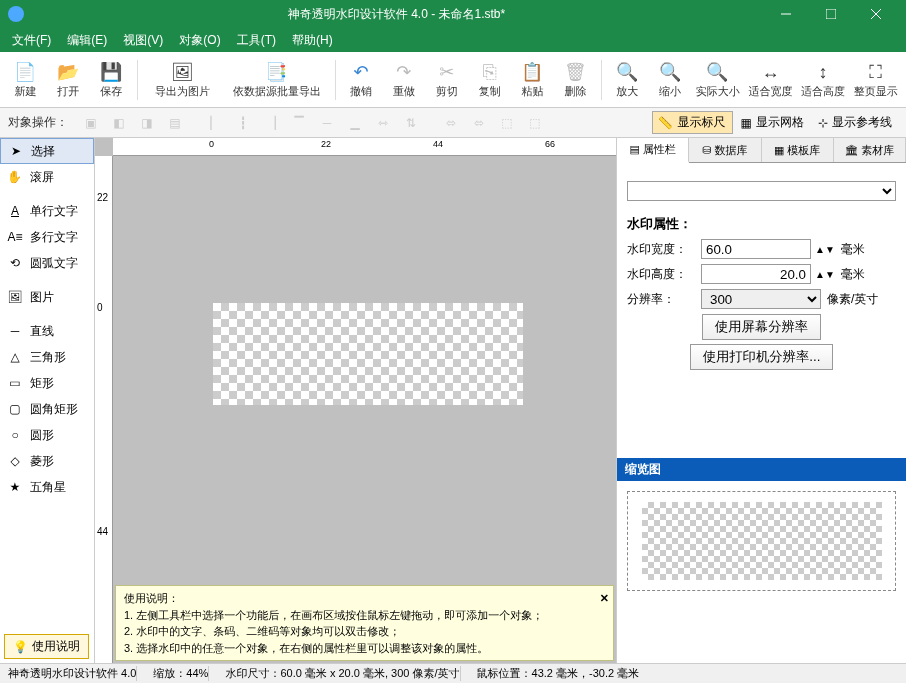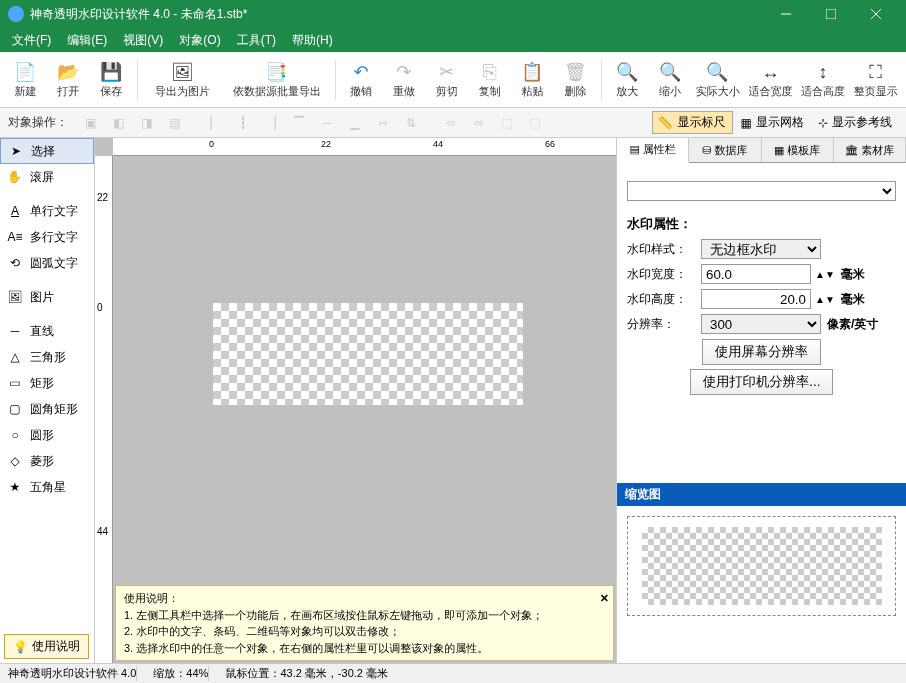--- a/index.html
+++ b/index.html
@@ -1,18 +1,18 @@
 <!DOCTYPE html>
 <html><head>
 <meta charset="utf-8">
 <style>
 * { margin: 0; padding: 0; box-sizing: border-box; }
 body { font-family: "Microsoft YaHei", sans-serif; font-size: 12px; background: #fff; width: 906px; height: 683px; overflow: hidden; }
 
-.titlebar { background: #1e8a4a; color: #fff; height: 28px; display: flex; align-items: center; padding: 0 8px; }
+.titlebar { background: #1e8a4a; color: #fff; height: 28px; display: flex; align-items: center; padding: 0 8px; text-align: center; }
 .titlebar .icon-app { width: 16px; height: 16px; background: #4da8ff; border-radius: 50%; margin-right: 6px; }
 .titlebar .title { flex: 1; }
 .titlebar .winbtn { width: 45px; height: 28px; display: flex; align-items: center; justify-content: center; cursor: pointer; }
 
 .menubar { background: #1e8a4a; color: #fff; height: 24px; display: flex; align-items: center; padding: 0 4px; }
 .menubar .menu-item { padding: 2px 8px; cursor: pointer; }
 
 .toolbar-main { background: #fff; height: 56px; display: flex; align-items: center; padding: 2px 4px; border-bottom: 1px solid #ccc; }
 .tbtn { display: flex; flex-direction: column; align-items: center; justify-content: center; width: 44px; height: 50px; cursor: pointer; font-size: 11px; color: #333; }
 .tbtn .ico { width: 24px; height: 24px; display: flex; align-items: center; justify-content: center; font-size: 18px; }
@@ -50,21 +50,21 @@
 .props-panel { width: 290px; background: #fff; border-left: 1px solid #ccc; display: flex; flex-direction: column; }
 .props-tabs { display: flex; border-bottom: 1px solid #999; }
 .prop-tab { flex: 1; padding: 4px 2px; text-align: center; cursor: pointer; background: #eee; border-right: 1px solid #ccc; display: flex; align-items: center; justify-content: center; gap: 3px; font-size: 11px; }
 .prop-tab.active { background: #fff; border-bottom: 2px solid #fff; margin-bottom: -1px; }
 .props-body { padding: 18px 10px; }
 .dropdown-full { width: 100%; height: 20px; border: 1px solid #999; background: #fff; margin-bottom: 8px; }
 .section-title { font-weight: bold; margin: 6px 0; font-size: 13px; }
 .prop-row { display: flex; align-items: center; margin: 5px 0; gap: 4px; }
 .prop-row label { width: 70px; }
 .prop-row input, .prop-row select { border: 1px solid #999; height: 20px; padding: 0 4px; }
-.prop-row .unit { margin-left: 2px; font-weight: bold; }
+.prop-row .unit { margin-left: 2px; }
 .btn { border: 1px solid #999; background: linear-gradient(#fff,#eee); padding: 3px 12px; cursor: pointer; }
 .btn-row { display: flex; justify-content: center; margin: 4px 0; }
 
 .section-bar { background: #0a5cb8; color: #fff; font-weight: bold; padding: 3px 8px; margin-top: 26px; }
 .thumb-area { border: 1px dashed #888; margin: 10px; height: 100px; display: flex; align-items: center; justify-content: center; }
 .thumb-inner { width: 240px; height: 78px;
   background-image: linear-gradient(45deg,#ccc 25%,transparent 25%),linear-gradient(-45deg,#ccc 25%,transparent 25%),linear-gradient(45deg,transparent 75%,#ccc 75%),linear-gradient(-45deg,transparent 75%,#ccc 75%);
   background-size: 12px 12px; background-position: 0 0,0 6px,6px -6px,-6px 0; background-color: #fff; }
 
 .statusbar { height: 20px; background: #f0f0f0; border-top: 1px solid #ccc; display: flex; align-items: center; padding: 0 8px; font-size: 11px; gap: 16px; }
@@ -315,24 +315,20 @@
       <div class="prop-tab">
           <span>🏛</span>
           <span>素材库</span>
         </div>
     </div>
     <div class="props-body">
       <select class="dropdown-full"></select>
       <div class="section-title">水印属性：</div>
 
       <div class="prop-row">
-        <label>水印样式：</label>
-        <select style="width:120px"><option>无边框水印</option></select>
-      </div>
-      <div class="prop-row">
         <label>水印宽度：</label>
         <input type="text" style="width: 110px; " value="60.0">
         <span style="font-size:10px">▲▼</span>
         <span class="unit">毫米</span>
       </div>
       <div class="prop-row">
         <label>水印高度：</label>
         <input type="text" style="width: 110px; text-align: right;" value="20.0">
         <span style="font-size:10px">▲▼</span>
         <span class="unit">毫米</span>
@@ -360,14 +356,15 @@
 </div>
 
 <div class="help-btn">
     <span>💡</span>
     <span>使用说明</span>
   </div>
 
 <div class="statusbar">
   <span class="cell">神奇透明水印设计软件 4.0</span>
   <span class="cell">缩放：44%</span>
+  <span class="cell">水印尺寸：60.0 毫米 x 20.0 毫米, 300 像素/英寸</span>
   <span>鼠标位置：43.2 毫米，-30.2 毫米</span>
 </div>
 
 </body></html>

